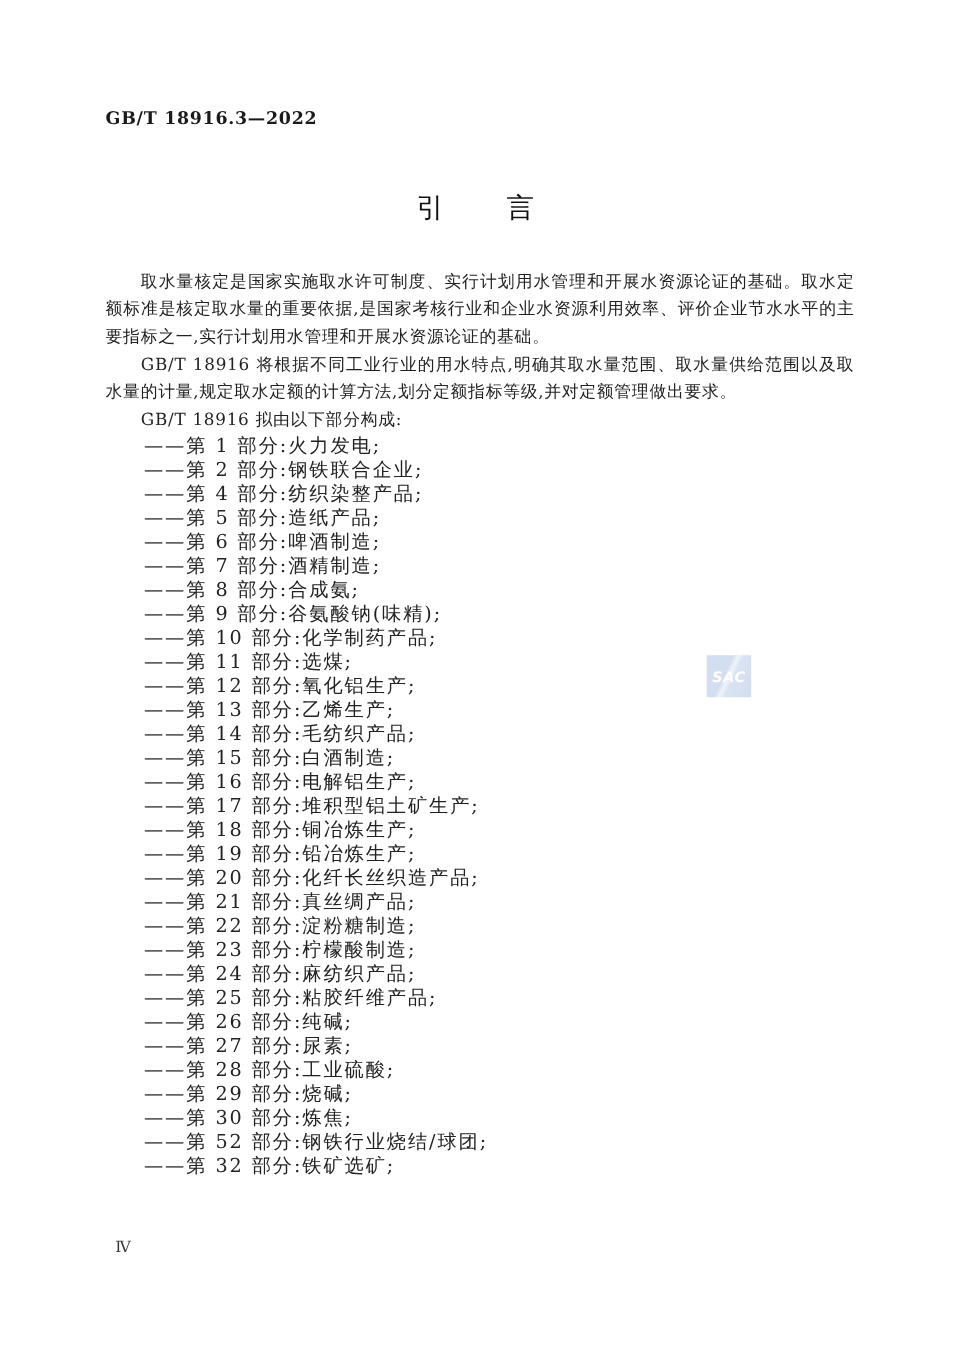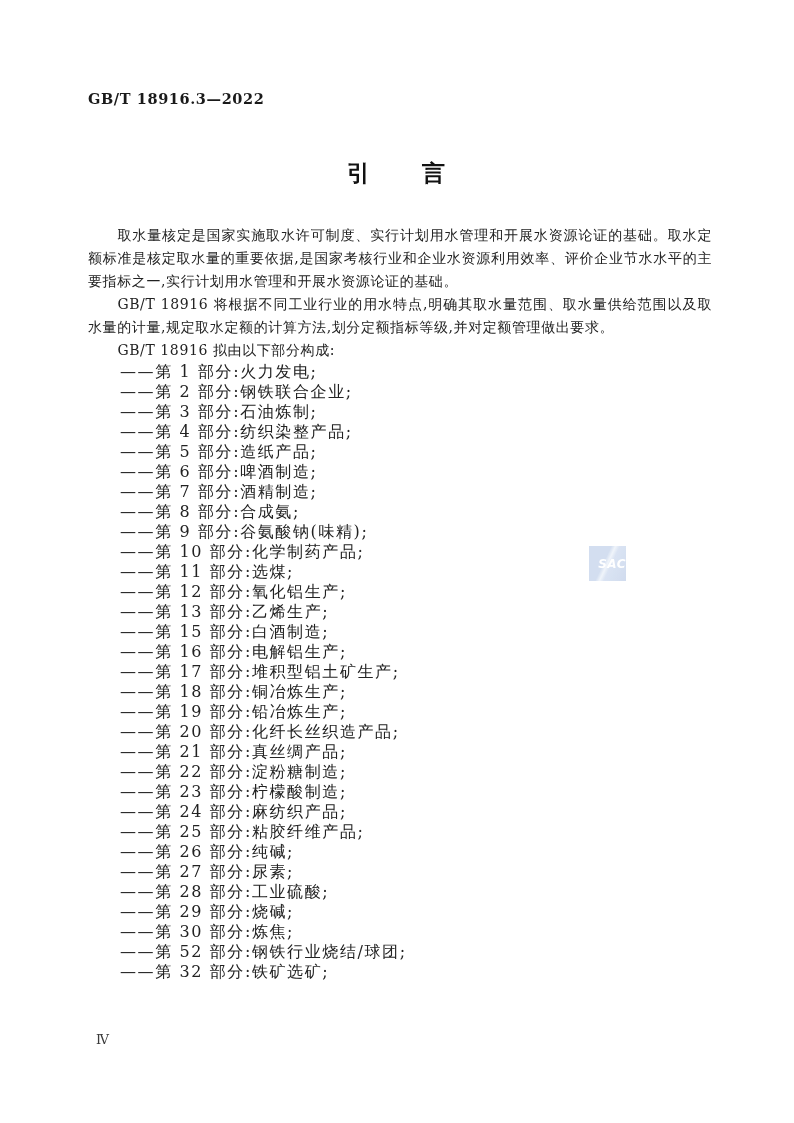--- a/index.html
+++ b/index.html
@@ -22,21 +22,21 @@
     color: #1a1a1a;
   }
   .doc-title {
     position: absolute;
     top: 158px;
     left: 0;
     width: 100%;
     text-align: center;
     font-family: "DejaVu Sans", "Liberation Sans", sans-serif;
     font-size: 23px;
-    font-weight: bold;
+    font-weight: normal;
     letter-spacing: 2px;
     color: #111;
   }
   .content {
     position: absolute;
     top: 224px;
     left: 88px;
     width: 624px;
   }
   .content p {
@@ -73,21 +73,21 @@
   .watermark {
     position: absolute;
     left: 589px;
     top: 546px;
     width: 37px;
     height: 35px;
     border-radius: 0;
     background: linear-gradient(115deg, #ccd9ee 0%, #ccd9ee 42%, #eef3fa 50%, #d4dff1 58%, #c9d6ec 100%);
     display: flex;
     align-items: center;
-    justify-content: flex-end;
+    justify-content: center;
     opacity: 0.85;
   }
   .watermark .wm-text {
     font-family: "DejaVu Sans", "Liberation Sans", sans-serif;
     font-style: italic;
     font-weight: bold;
     font-size: 12px;
     color: #ffffff;
     letter-spacing: 0.5px;
   }
@@ -101,31 +101,31 @@
 
   <div class="doc-title">引　　言</div>
 
   <div class="content">
     <p>取水量核定是国家实施取水许可制度、实行计划用水管理和开展水资源论证的基础。取水定额标准是核定取水量的重要依据,是国家考核行业和企业水资源利用效率、评价企业节水水平的主要指标之一,实行计划用水管理和开展水资源论证的基础。</p>
     <p>GB/T 18916 将根据不同工业行业的用水特点,明确其取水量范围、取水量供给范围以及取水量的计量,规定取水定额的计算方法,划分定额指标等级,并对定额管理做出要求。</p>
     <p>GB/T 18916 拟由以下部分构成:</p>
     <ul class="parts-list">
       <li>——第 1 部分:火力发电;</li>
       <li>——第 2 部分:钢铁联合企业;</li>
-      <li>——第 3 部分:石油炼制;</li>
       <li>——第 4 部分:纺织染整产品;</li>
       <li>——第 5 部分:造纸产品;</li>
       <li>——第 6 部分:啤酒制造;</li>
       <li>——第 7 部分:酒精制造;</li>
       <li>——第 8 部分:合成氨;</li>
       <li>——第 9 部分:谷氨酸钠(味精);</li>
       <li>——第 10 部分:化学制药产品;</li>
       <li>——第 11 部分:选煤;</li>
       <li>——第 12 部分:氧化铝生产;</li>
       <li>——第 13 部分:乙烯生产;</li>
+      <li>——第 14 部分:毛纺织产品;</li>
       <li>——第 15 部分:白酒制造;</li>
       <li>——第 16 部分:电解铝生产;</li>
       <li>——第 17 部分:堆积型铝土矿生产;</li>
       <li>——第 18 部分:铜冶炼生产;</li>
       <li>——第 19 部分:铅冶炼生产;</li>
       <li>——第 20 部分:化纤长丝织造产品;</li>
       <li>——第 21 部分:真丝绸产品;</li>
       <li>——第 22 部分:淀粉糖制造;</li>
       <li>——第 23 部分:柠檬酸制造;</li>
       <li>——第 24 部分:麻纺织产品;</li>

